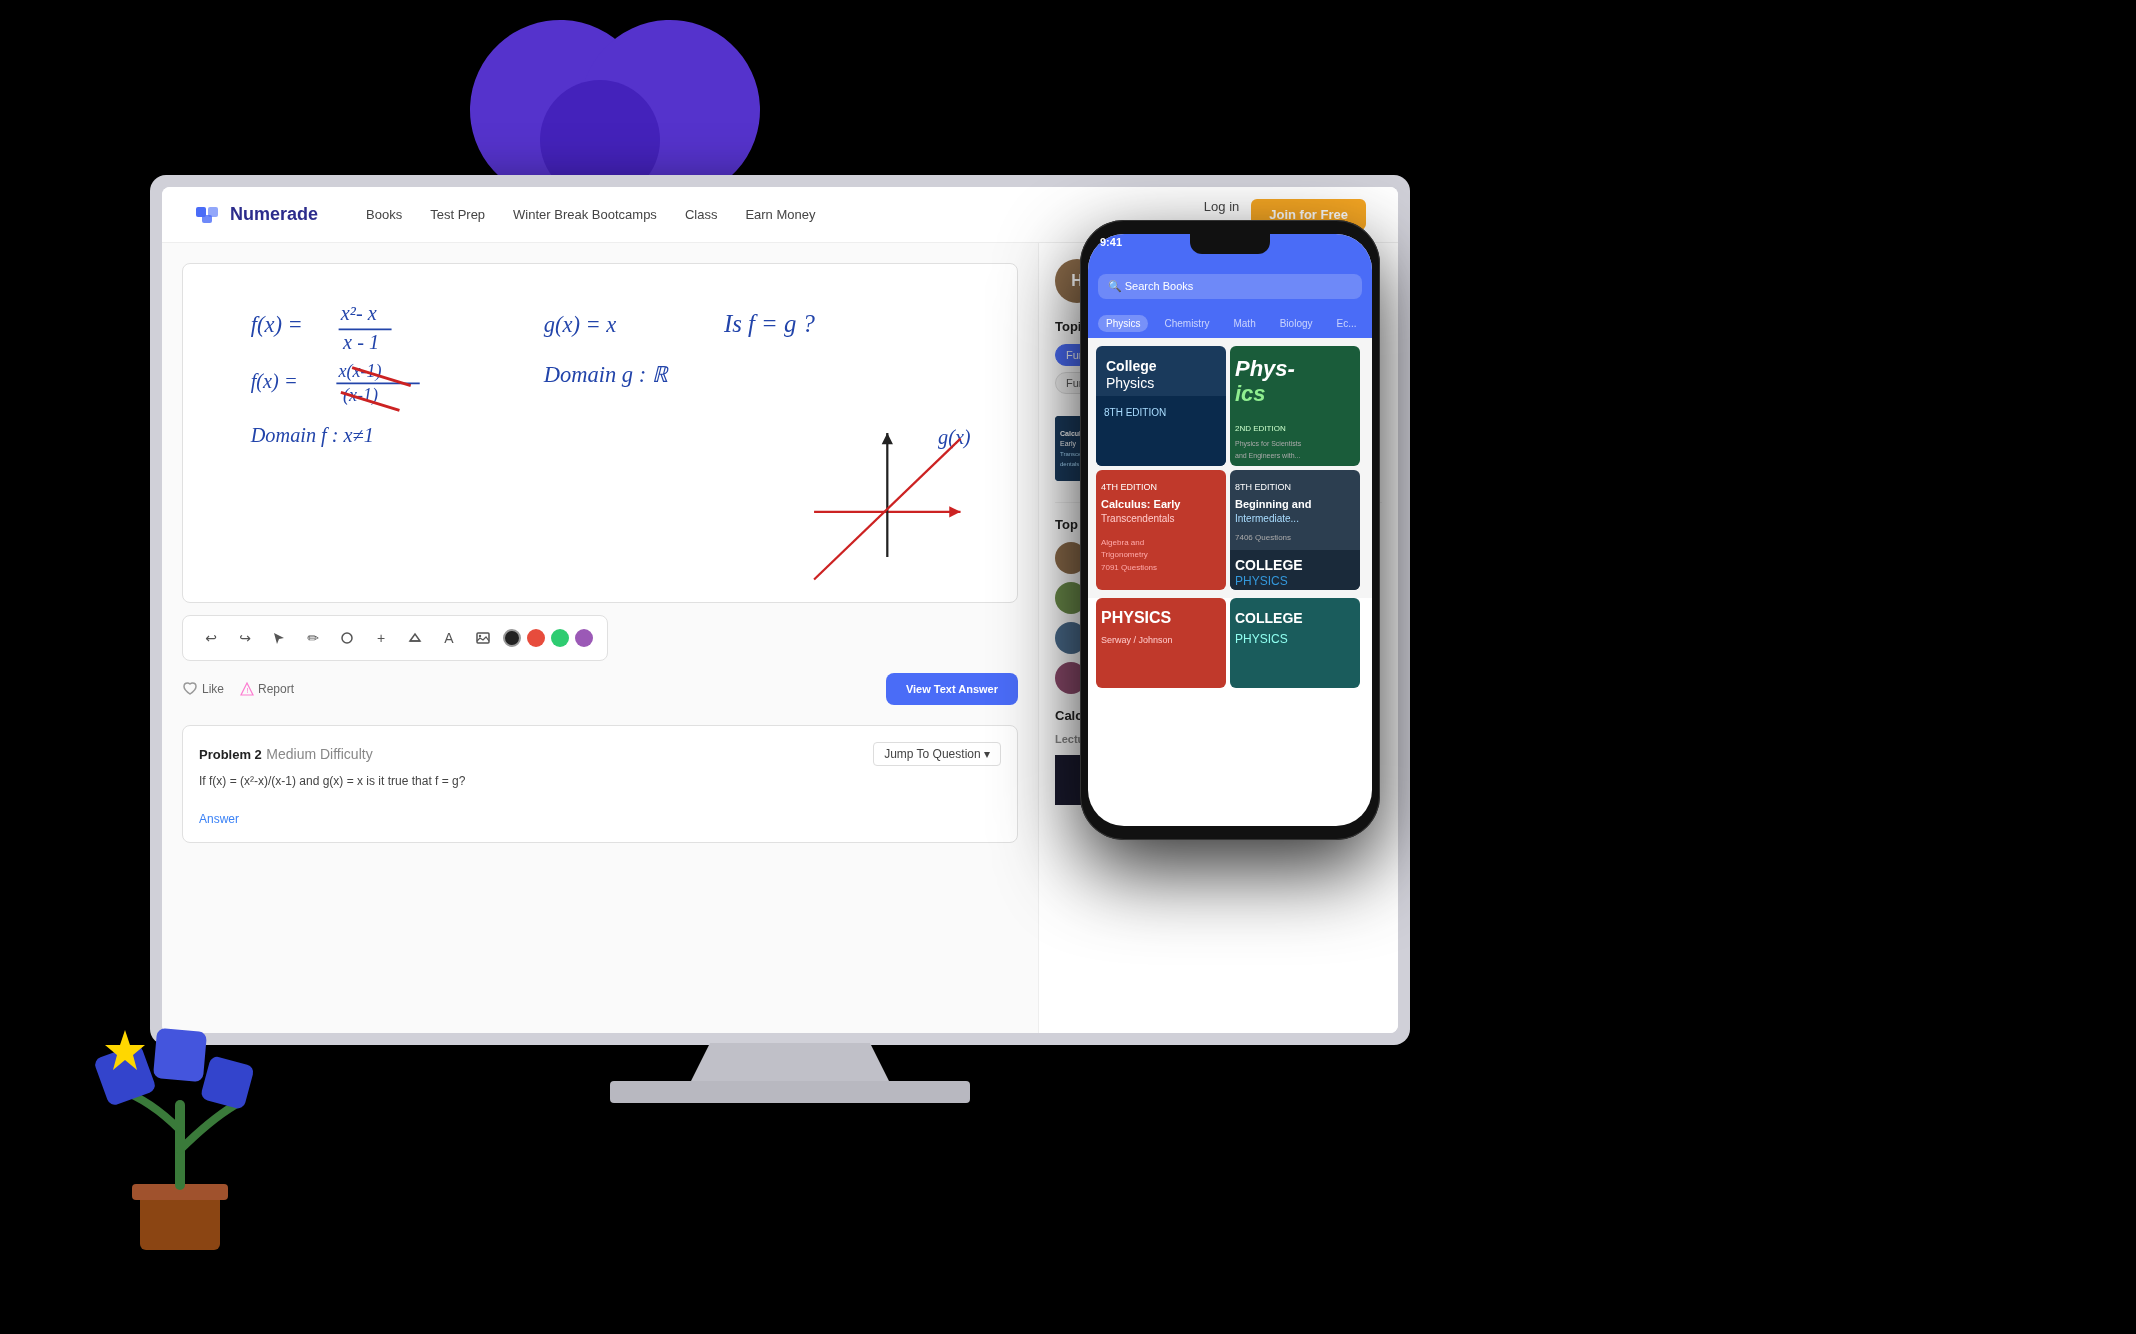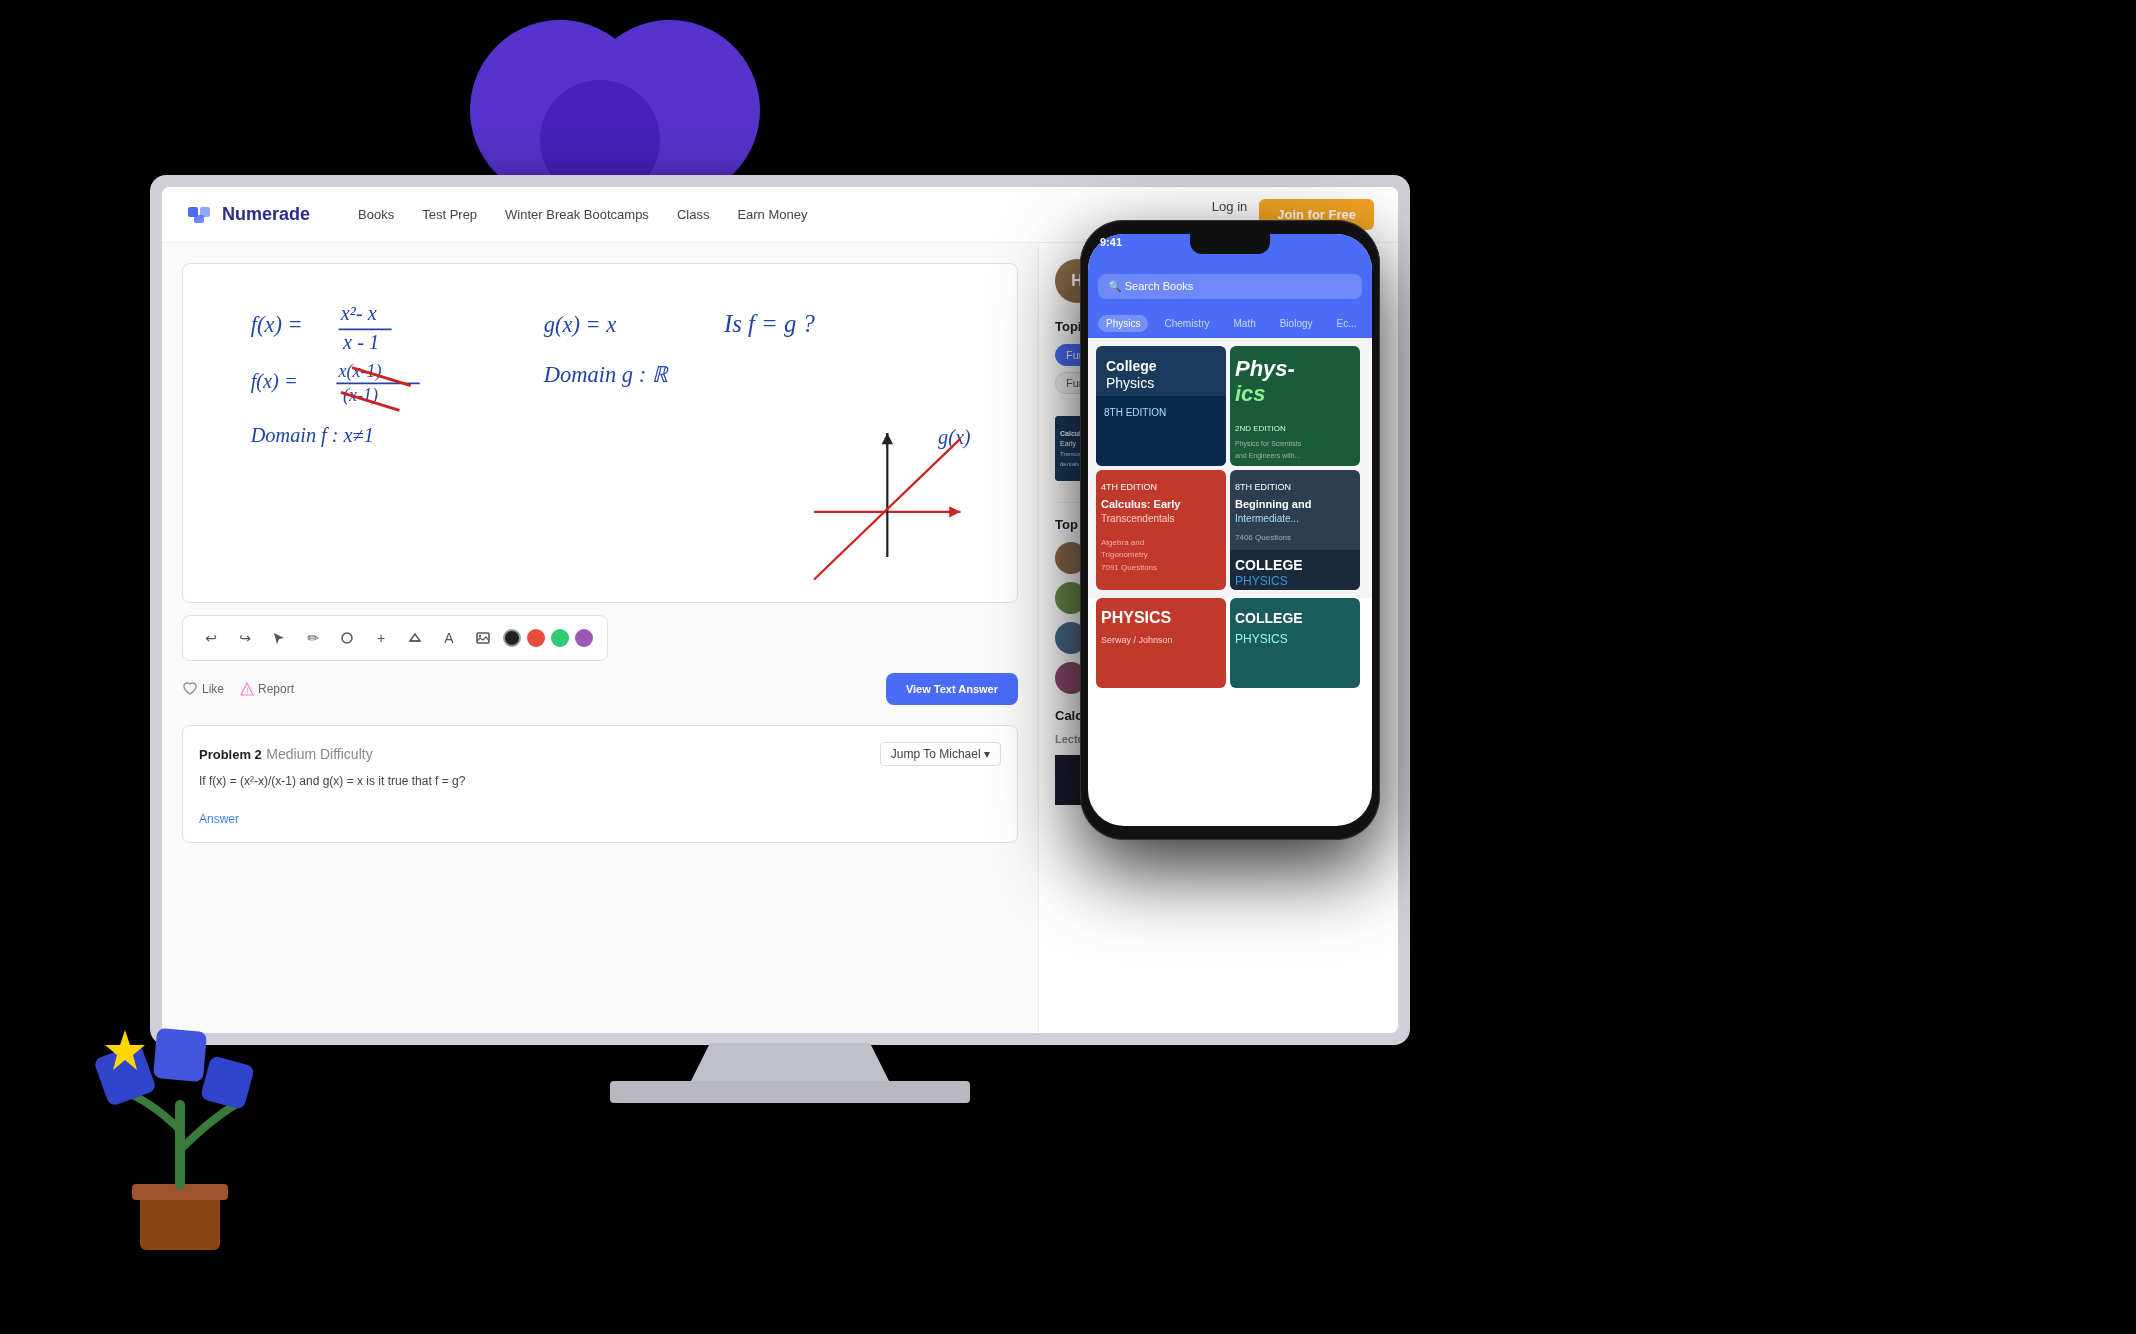--- a/index.html
+++ b/index.html
@@ -69,21 +69,21 @@
       height: 22px;
       background: #b8b8c0;
       border-radius: 4px;
     }
 
     
     .navbar {
       display: flex;
       align-items: center;
       height: 56px;
-      padding: 0 24px;
+      padding: 0 32px;
       background: #fff;
       border-bottom: 1px solid #eee;
       gap: 32px;
     }
 
     .logo-area {
       display: flex;
       align-items: center;
       gap: 8px;
       margin-right: 16px;
@@ -798,21 +798,21 @@
             </div>
             <button class="view-answer-btn">View Text Answer</button>
           </div>
 
           <div class="problem-section">
             <div class="problem-header">
               <div>
                 <span class="problem-title">Problem 2</span>
                 <span class="difficulty-badge">Medium Difficulty</span>
               </div>
-              <button class="jump-btn">Jump To Michael ▾</button>
+              <button class="jump-btn">Jump To Question ▾</button>
             </div>
             <div class="problem-text">
               <span>If f(x) = (x²-x)/(x-1) and g(x) = x is it true that f = g?</span>
             </div>
             <div class="answer-label">Answer</div>
           </div>
 
         </div>
 
         <div class="right-sidebar">

